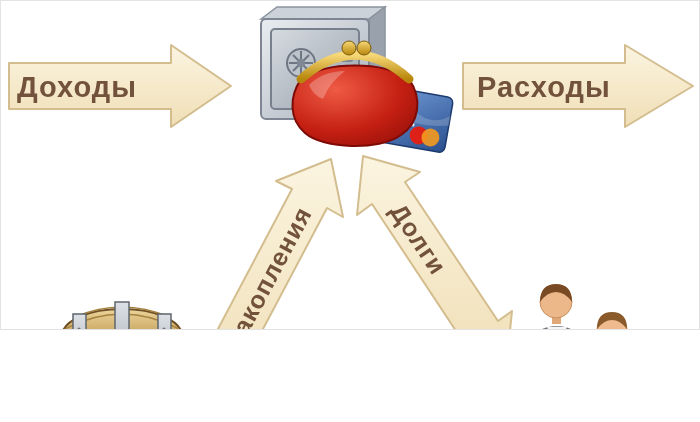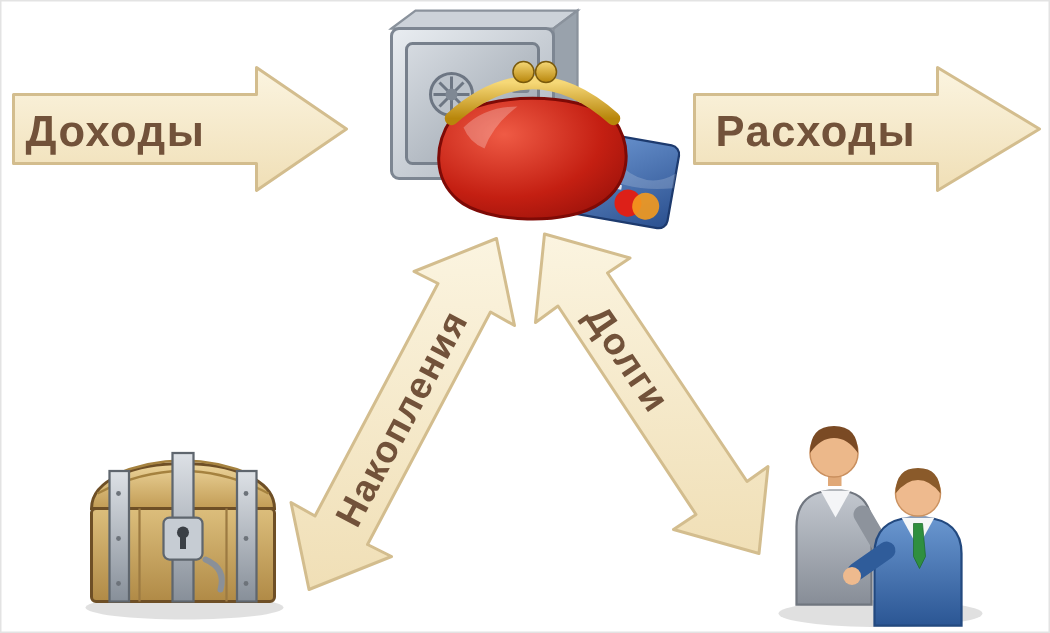--- a/index.html
+++ b/index.html
@@ -1,18 +1,18 @@
 <!DOCTYPE html>
 <html><head>
 <meta charset="utf-8">
 <style>
   html,body { margin:0; padding:0; background:#fff; }
   .canvas {
     position:relative;
-    width:700px; height:422px;
+    width:700px; height:330px;
     background:#ffffff;
     border:1px solid #e3e3e3;
     box-sizing:border-box;
     overflow:hidden;
     font-family:"Liberation Sans", sans-serif;
   }
   svg { display:block; }
   text {
     font-family:"Liberation Sans", sans-serif;
     font-weight:bold;

